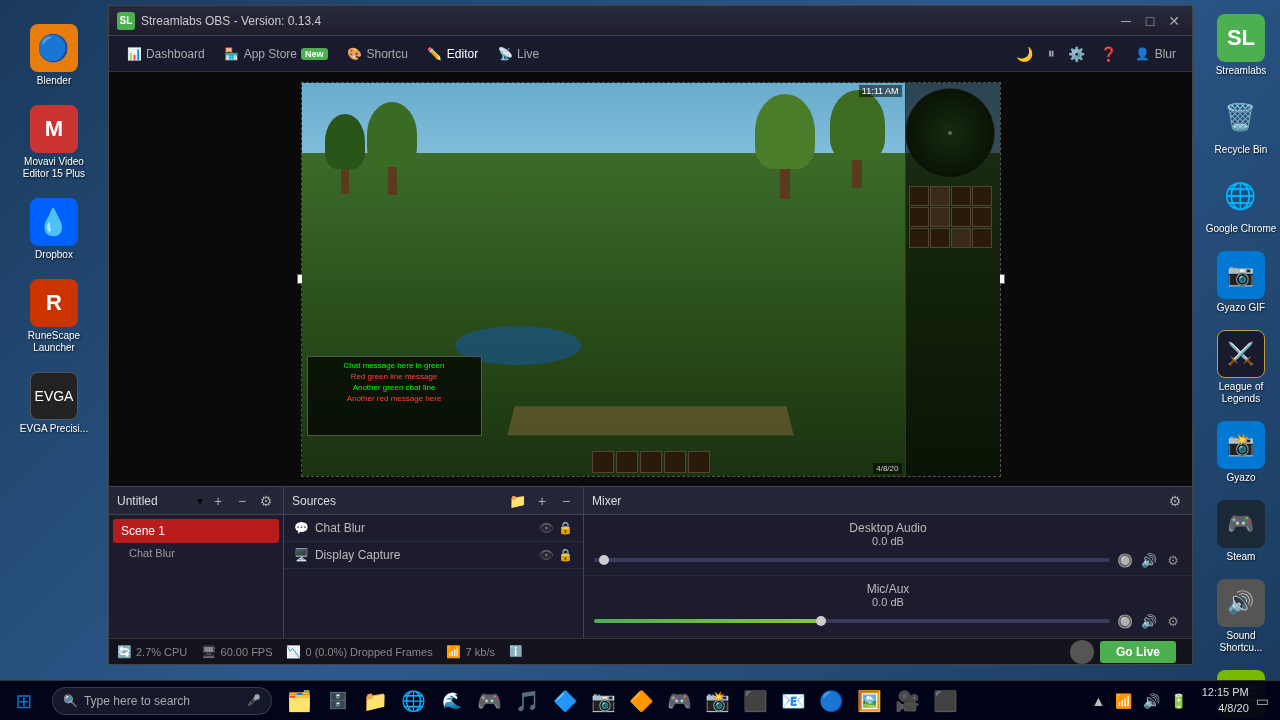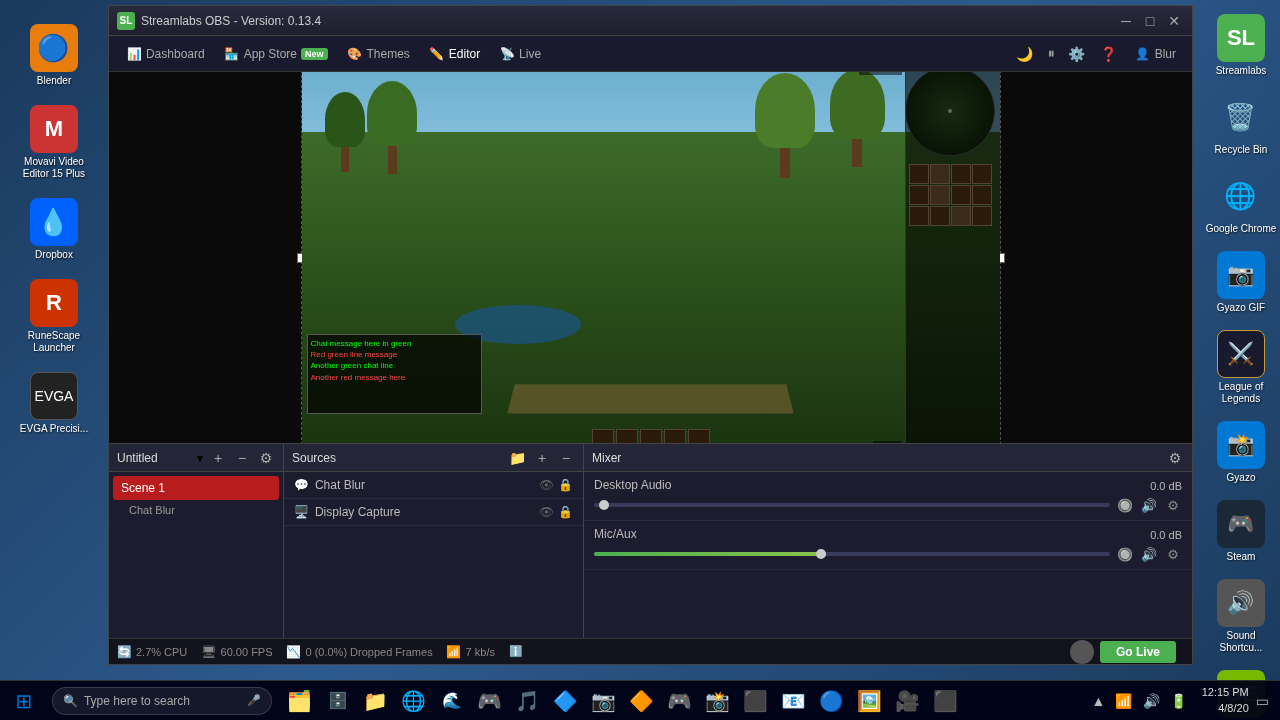--- a/index.html
+++ b/index.html
@@ -273,37 +273,38 @@
       width: 175px;
       height: 80px;
       background: rgba(0,0,0,0.7);
       border: 1px solid #555;
       padding: 3px;
     }
     .game-chat-line {
       font-size: 8px;
       color: #00ff00;
       line-height: 1.4;
+      text-align: center;
     }
     .game-chat-line.red { color: #ff4444; }
 
     
     .handle {
       position: absolute;
       width: 10px;
       height: 10px;
       background: white;
       border: 1px solid #666;
     }
     .handle.ml { top: 50%; left: -5px; transform: translateY(-50%); cursor: w-resize; }
     .handle.mr { top: 50%; right: -5px; transform: translateY(-50%); cursor: e-resize; }
 
     
     .bottom-panels {
-      height: 195px;
+      height: 152px;
       display: flex;
       border-top: 1px solid #444;
       flex-shrink: 0;
     }
 
     
     .scenes-panel {
       width: 175px;
       background: #1c1c2e;
       border-right: 1px solid #444;
@@ -402,22 +403,23 @@
       flex-direction: column;
     }
 
     .mixer-channel {
       padding: 6px 10px;
       border-bottom: 1px solid #2a2a3e;
     }
 
     .mixer-channel-header {
       display: flex;
-      align-items: flex-end;
+      align-items: center;
       margin-bottom: 4px;
+      flex-direction: column;
     }
 
     .mixer-channel-name {
       color: #bbb;
       font-size: 12px;
       flex: 1;
     }
 
     .mixer-channel-db {
       color: #bbb;
@@ -715,21 +717,21 @@
         <span>📊</span>
         <span>Dashboard</span>
       </div>
       <div class="nav-item">
         <span>🏪</span>
         <span>App Store</span>
         <span class="nav-badge">New</span>
       </div>
       <div class="nav-item">
         <span>🎨</span>
-        <span>Themes</span>
+        <span>Shortcu</span>
       </div>
       <div class="nav-item active">
         <span>✏️</span>
         <span>Editor</span>
       </div>
       <div class="nav-item">
         <span>📡</span>
         <span>Live</span>
       </div>
 

